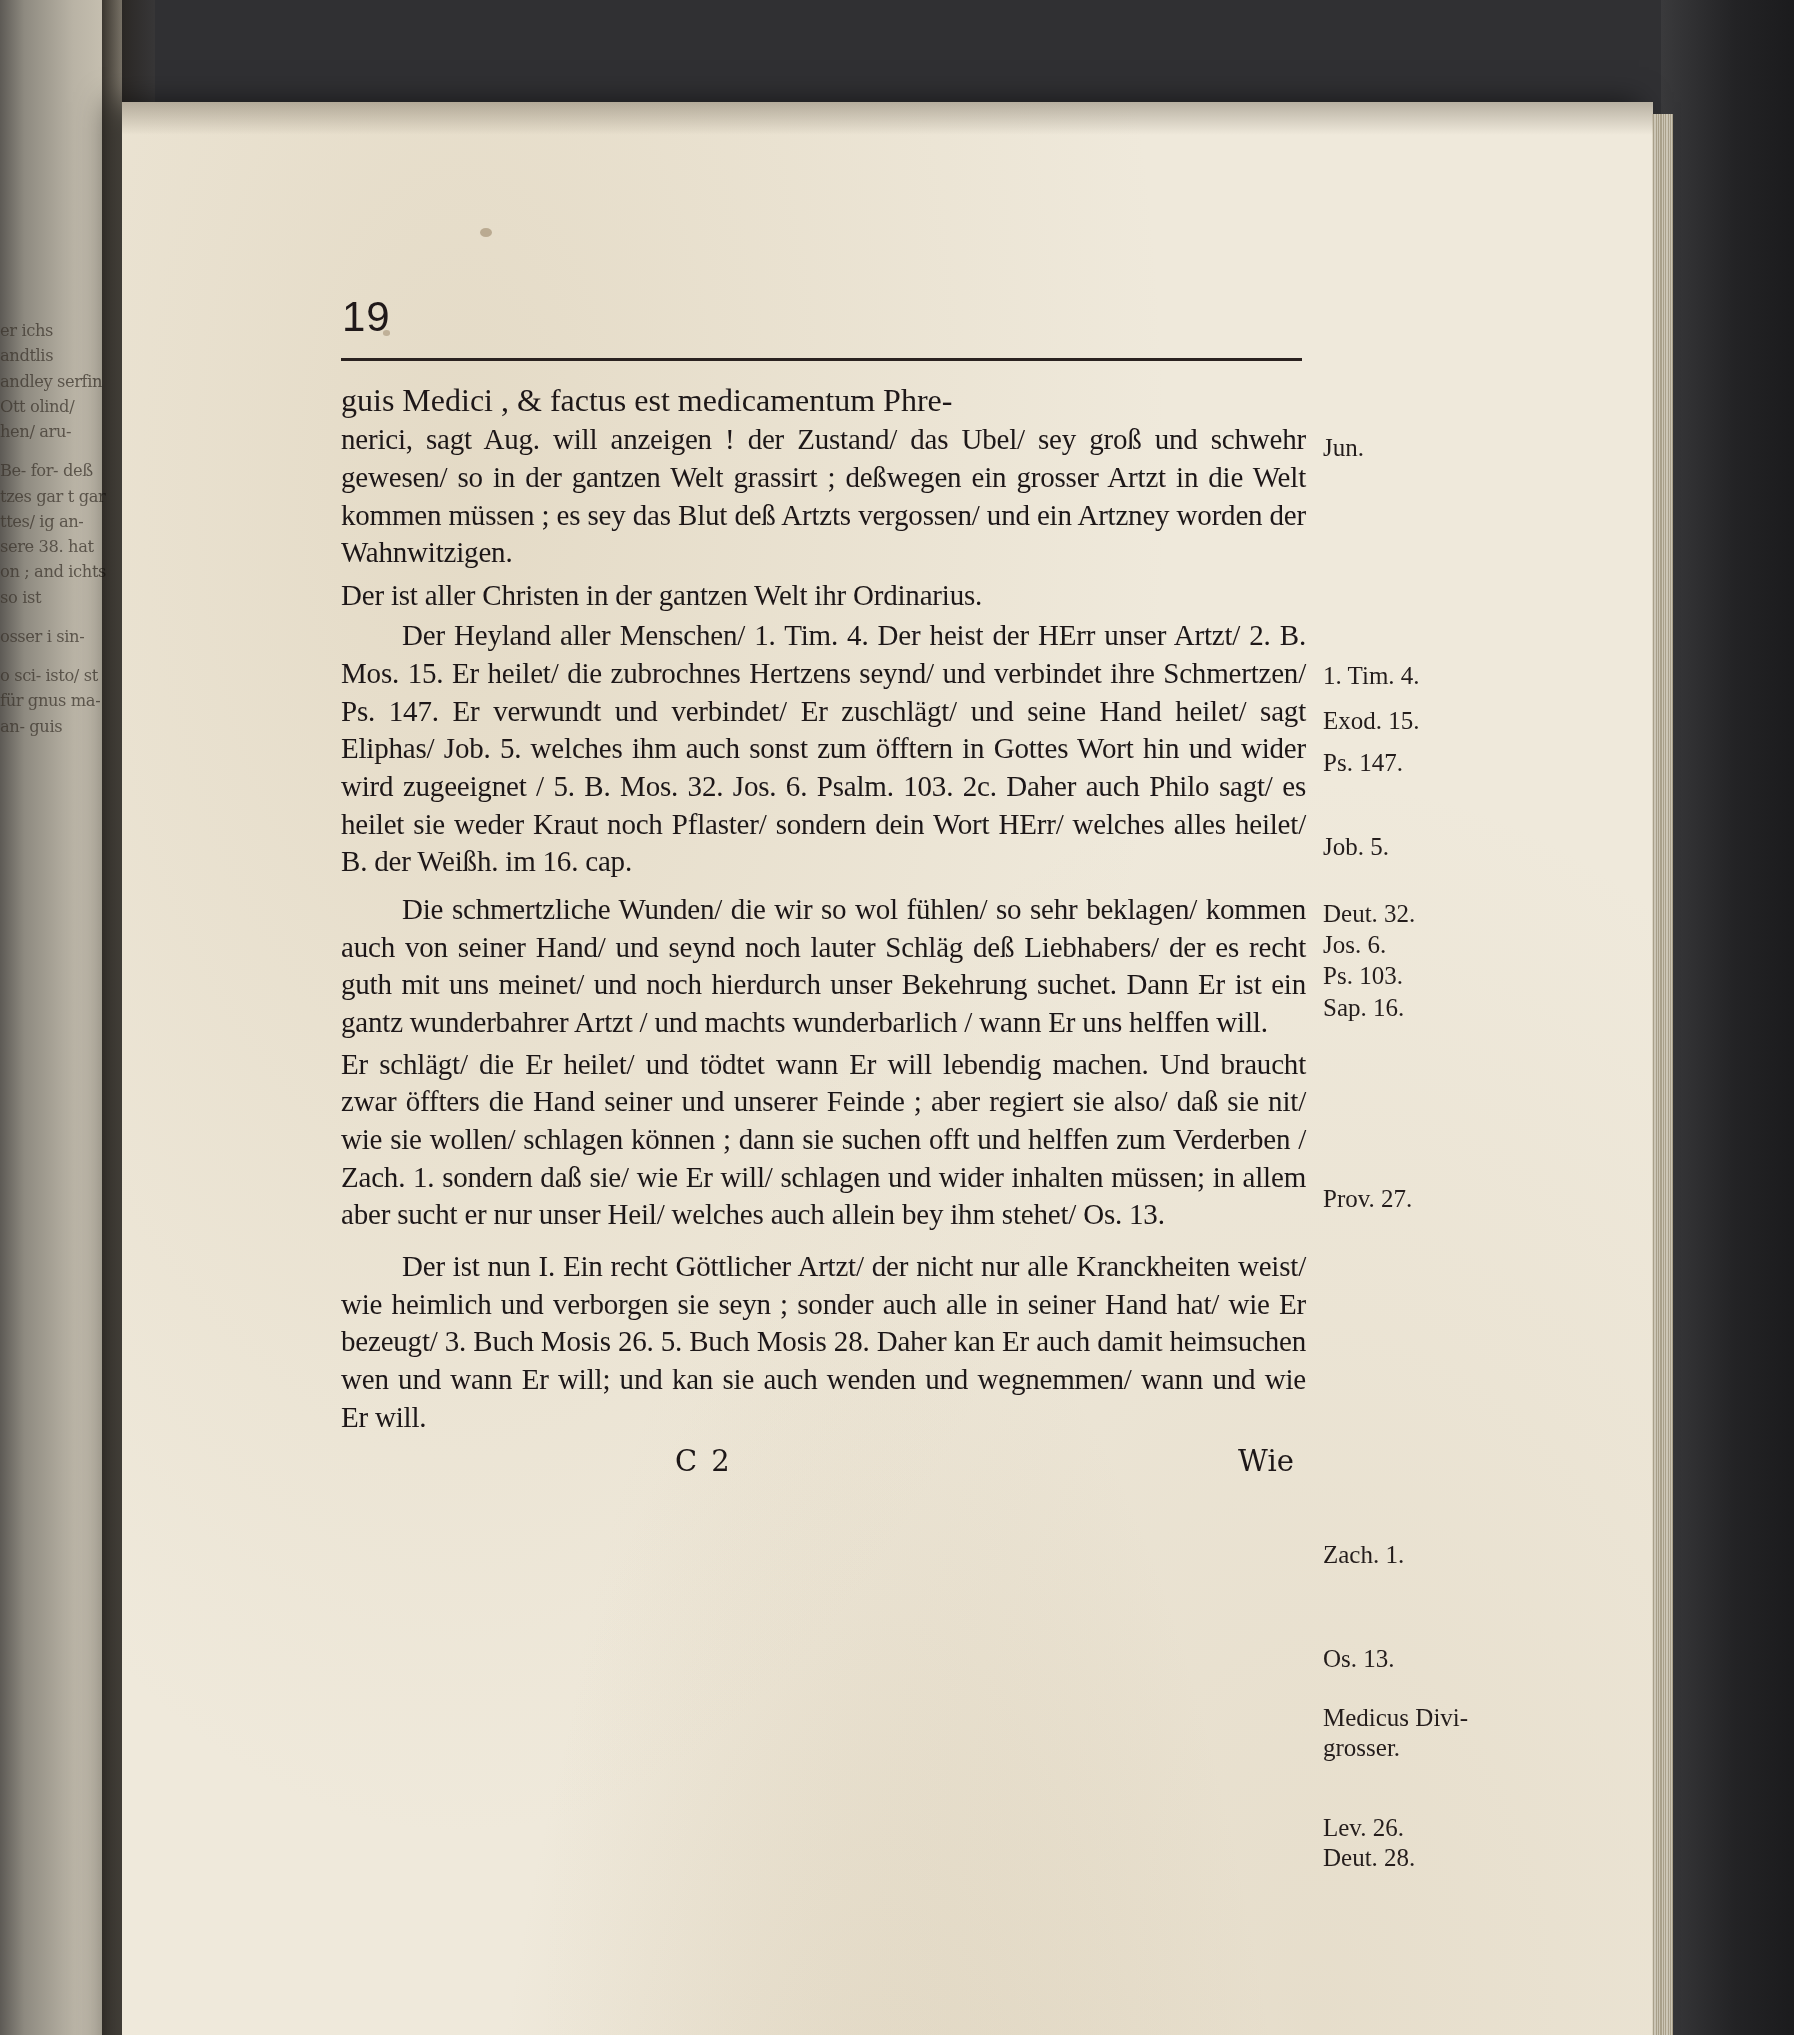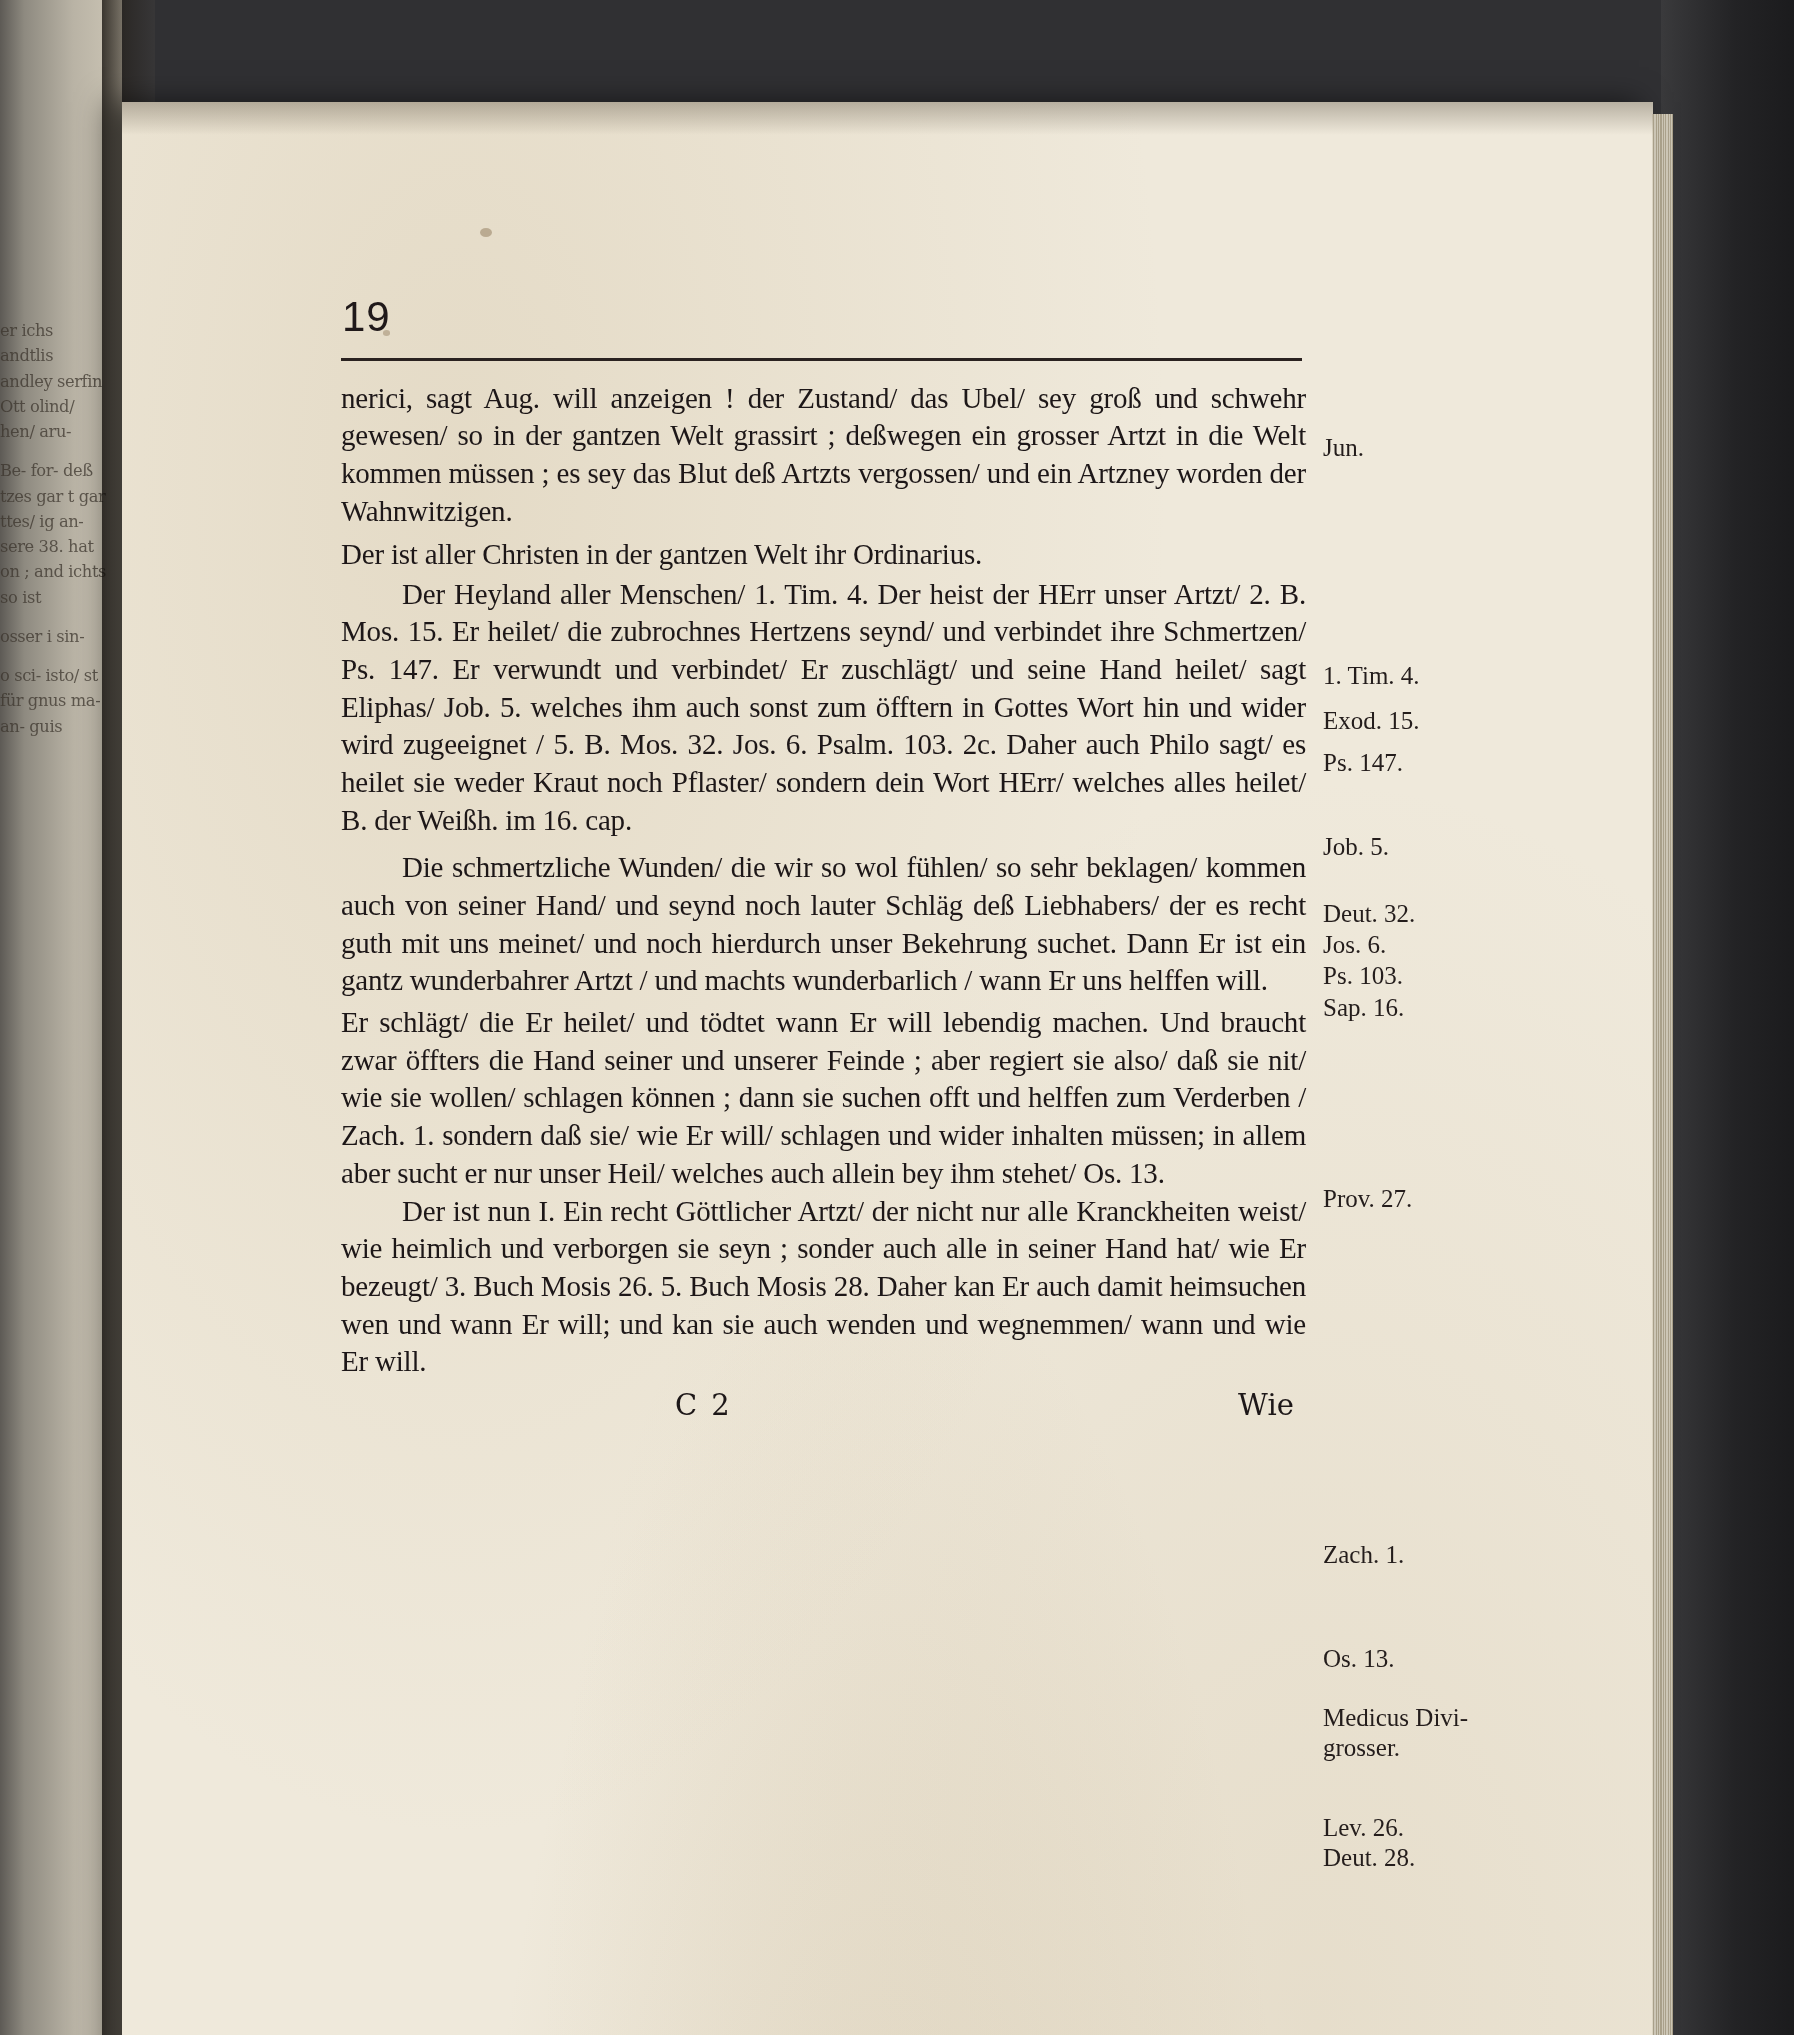--- a/index.html
+++ b/index.html
@@ -248,32 +248,33 @@
 
       <div class="header-row">
         <div class="folio">19</div>
       </div>
       <div class="rule"></div>
 
       <div class="body">
 
         <div class="col-main">
 
+          <p class="txt roman">guis Medici , &amp; factus est medicamentum Phre-</p>
 
           <p class="txt">nerici, sagt Aug. will anzeigen ! der Zustand/ das Ubel/ sey groß und schwehr gewesen/ so in der gantzen Welt grassirt ; deßwegen ein grosser Artzt in die Welt kommen müssen ; es sey das Blut deß Artzts vergossen/ und ein Artzney worden der Wahnwitzigen.</p>
 
           <p class="txt center" style="margin-top:5px">Der ist aller Christen in der gantzen Welt ihr Ordinarius.</p>
 
           <p class="txt indent" style="margin-top:2.4px">Der Heyland aller Menschen/ 1. Tim. 4. Der heist der HErr unser Artzt/ 2. B. Mos. 15. Er heilet/ die zubrochnes Hertzens seynd/ und verbindet ihre Schmertzen/ Ps. 147. Er verwundt und verbindet/ Er zuschlägt/ und seine Hand heilet/ sagt Eliphas/ Job. 5. welches ihm auch sonst zum öfftern in Gottes Wort hin und wider wird zugeeignet / 5. B. Mos. 32. Jos. 6. Psalm. 103. 2c. Daher auch Philo sagt/ es heilet sie weder Kraut noch Pflaster/ sondern dein Wort HErr/ welches alles heilet/ B. der Weißh. im 16. cap.</p>
 
           <p class="txt big indent" style="margin-top:9.8px">Die schmertzliche Wunden/ die wir so wol fühlen/ so sehr beklagen/ kommen auch von seiner Hand/ und seynd noch lauter Schläg deß Liebhabers/ der es recht guth mit uns meinet/ und noch hierdurch unser Bekehrung suchet. Dann Er ist ein gantz wunderbahrer Artzt / und machts wunderbarlich / wann Er uns helffen will.</p>
 
           <p class="txt" style="margin-top:4.1px">Er schlägt/ die Er heilet/ und tödtet wann Er will lebendig machen. Und braucht zwar öffters die Hand seiner und unserer Feinde ; aber regiert sie also/ daß sie nit/ wie sie wollen/ schlagen können ; dann sie suchen offt und helffen zum Verderben / Zach. 1. sondern daß sie/ wie Er will/ schlagen und wider inhalten müssen; in allem aber sucht er nur unser Heil/ welches auch allein bey ihm stehet/ Os. 13.</p>
 
-          <p class="txt indent" style="">Der ist nun I. Ein recht Göttlicher Artzt/ der nicht nur alle Kranckheiten weist/ wie heimlich und verborgen sie seyn ; sonder auch alle in seiner Hand hat/ wie Er bezeugt/ 3. Buch Mosis 26. 5. Buch Mosis 28. Daher kan Er auch damit heimsuchen wen und wann Er will; und kan sie auch wenden und wegnemmen/ wann und wie Er will.</p>
+          <p class="txt indent" style="margin-top:14px">Der ist nun I. Ein recht Göttlicher Artzt/ der nicht nur alle Kranckheiten weist/ wie heimlich und verborgen sie seyn ; sonder auch alle in seiner Hand hat/ wie Er bezeugt/ 3. Buch Mosis 26. 5. Buch Mosis 28. Daher kan Er auch damit heimsuchen wen und wann Er will; und kan sie auch wenden und wegnemmen/ wann und wie Er will.</p>
         </div>
 
         <div class="margin-notes">
           <div class="note" style="top:53px">Jun.</div>
           <div class="note" style="top:281px">1. Tim. 4.</div>
           <div class="note" style="top:326px">Exod. 15.</div>
           <div class="note" style="top:368px">Ps. 147.</div>
           <div class="note" style="top:452px">Job. 5.</div>
           <div class="note" style="top:519px">Deut. 32.</div>
           <div class="note" style="top:550px">Jos. 6.</div>

